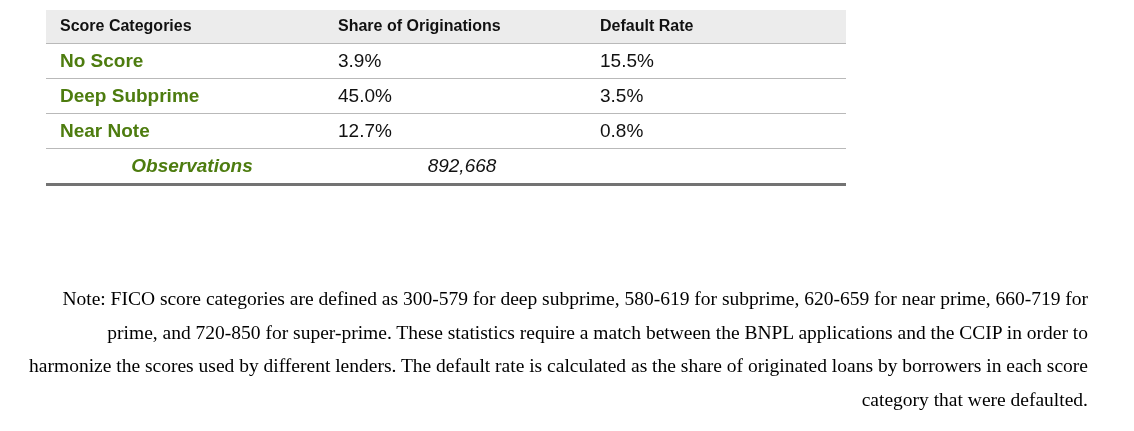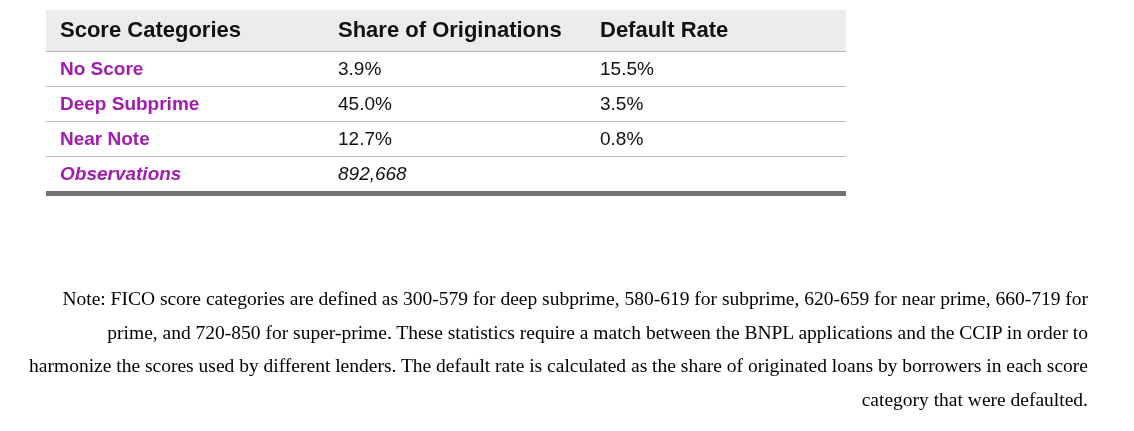--- a/index.html
+++ b/index.html
@@ -32,50 +32,51 @@
     table-layout: fixed;
   }
   table.stats col.c1 { width: 278px; }
   table.stats col.c2 { width: 262px; }
   table.stats col.c3 { width: 260px; }
 
   table.stats thead th {
     background: #ececec;
     font-family: "Liberation Sans", sans-serif;
     font-weight: bold;
-    font-size: 22px;
+    font-size: 16px;
     text-align: left;
     padding: 7px 0 8px 14px;
     border: none;
     color: #111111;
     white-space: nowrap;
   }
   table.stats tbody td {
     font-size: 19.5px;
     padding: 6px 0 6px 14px;
     border-top: 1px solid #b9b9b9;
     vertical-align: middle;
     white-space: nowrap;
   }
   table.stats tbody tr td.cat {
     font-family: "Liberation Sans", sans-serif;
     font-weight: bold;
     font-size: 19px;
-    color: #a21caf;
+    color: #4d7c0f;
   }
   table.stats tbody tr td.num {
     font-family: "Liberation Sans", sans-serif;
     font-weight: normal;
     font-size: 19px;
     color: #111111;
     margin-top: 12px;
   }
   table.stats tbody tr.obs td {
     border-top: 1px solid #b9b9b9;
-    border-bottom: 5px solid #737373;
+    border-bottom: 3px solid #737373;
+    text-align: center;
   }
   table.stats tbody tr.obs td.cat {
     font-style: italic;
     font-weight: bold;
   }
   table.stats tbody tr.obs td.num {
     font-style: italic;
   }
   .note {
     position: absolute;

